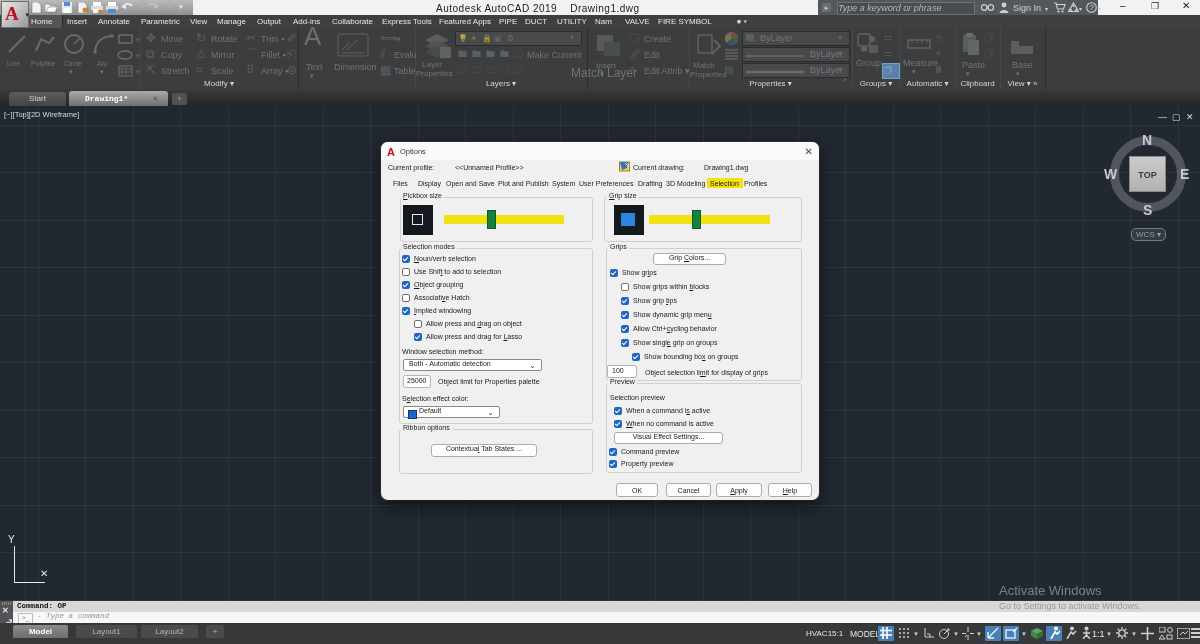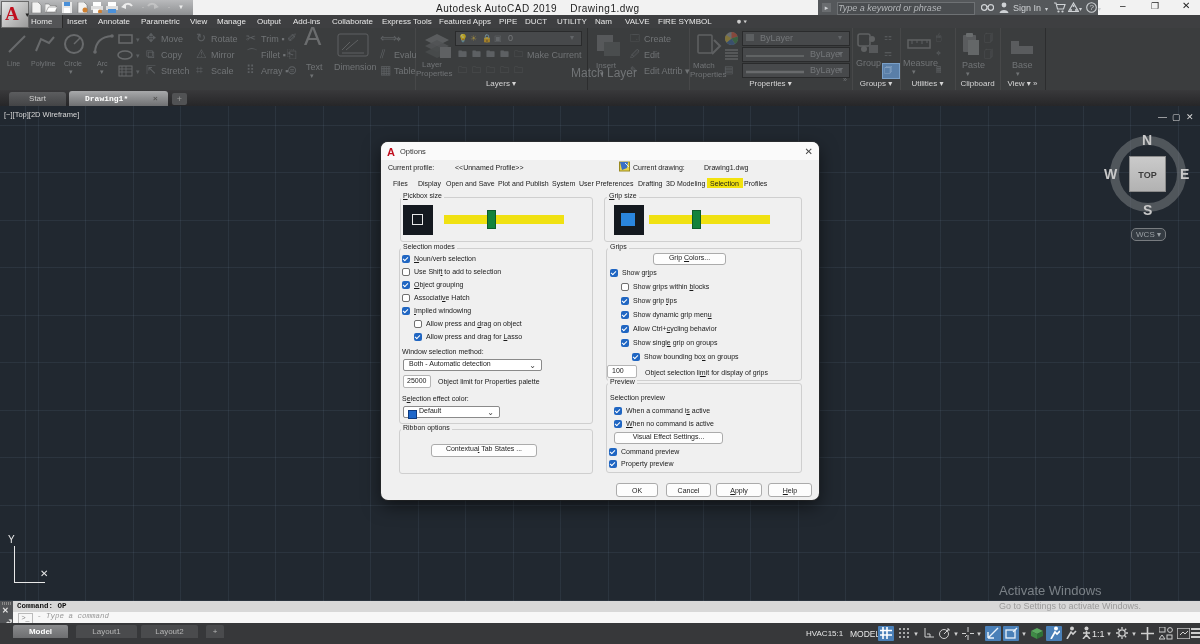--- a/index.html
+++ b/index.html
@@ -184,31 +184,34 @@
 <div class="mi" style="left:595px;">Nam</div>
 <div class="mi" style="left:625px;">VALVE</div>
 <div class="mi" style="left:658px;">FIRE SYMBOL</div>
 <div class="mi" style="left:737px;color:#cdcdcd;">⏺ ▾</div>
 
 <div class="abs" id="menurow"></div>
 <div class="abs" id="homebox"></div>
 
 <div class="abs" id="ribbon">
 
+  <div class="panel" style="left:140px;width:158px;">
+      <div class="plabel">Modify ▾</div>
+    </div>
   <div class="panel" style="left:415px;width:172px;">
       <div class="plabel">Layers ▾</div>
     </div>
   <div class="panel" style="left:689px;width:163px;">
       <div class="plabel">Properties ▾</div>
     </div>
   <div class="panel" style="left:852px;width:48px;">
       <div class="plabel">Groups ▾</div>
     </div>
   <div class="panel" style="left:900px;width:55px;">
-      <div class="plabel">Utilities ▾</div>
+      <div class="plabel">Automatic ▾</div>
     </div>
   <div class="panel" style="left:955px;width:45px;">
       <div class="plabel">Clipboard</div>
     </div>
   <div class="panel" style="left:1000px;width:45px;">
       <div class="plabel">View ▾ »</div>
     </div>
 
   <div class="icn" style="left:6px;top:5px;width:22px;height:22px;"><svg width="22" height="22">
         <line x1="3" y1="19" x2="19" y2="3" stroke="#87898b" stroke-width="2"></line>

